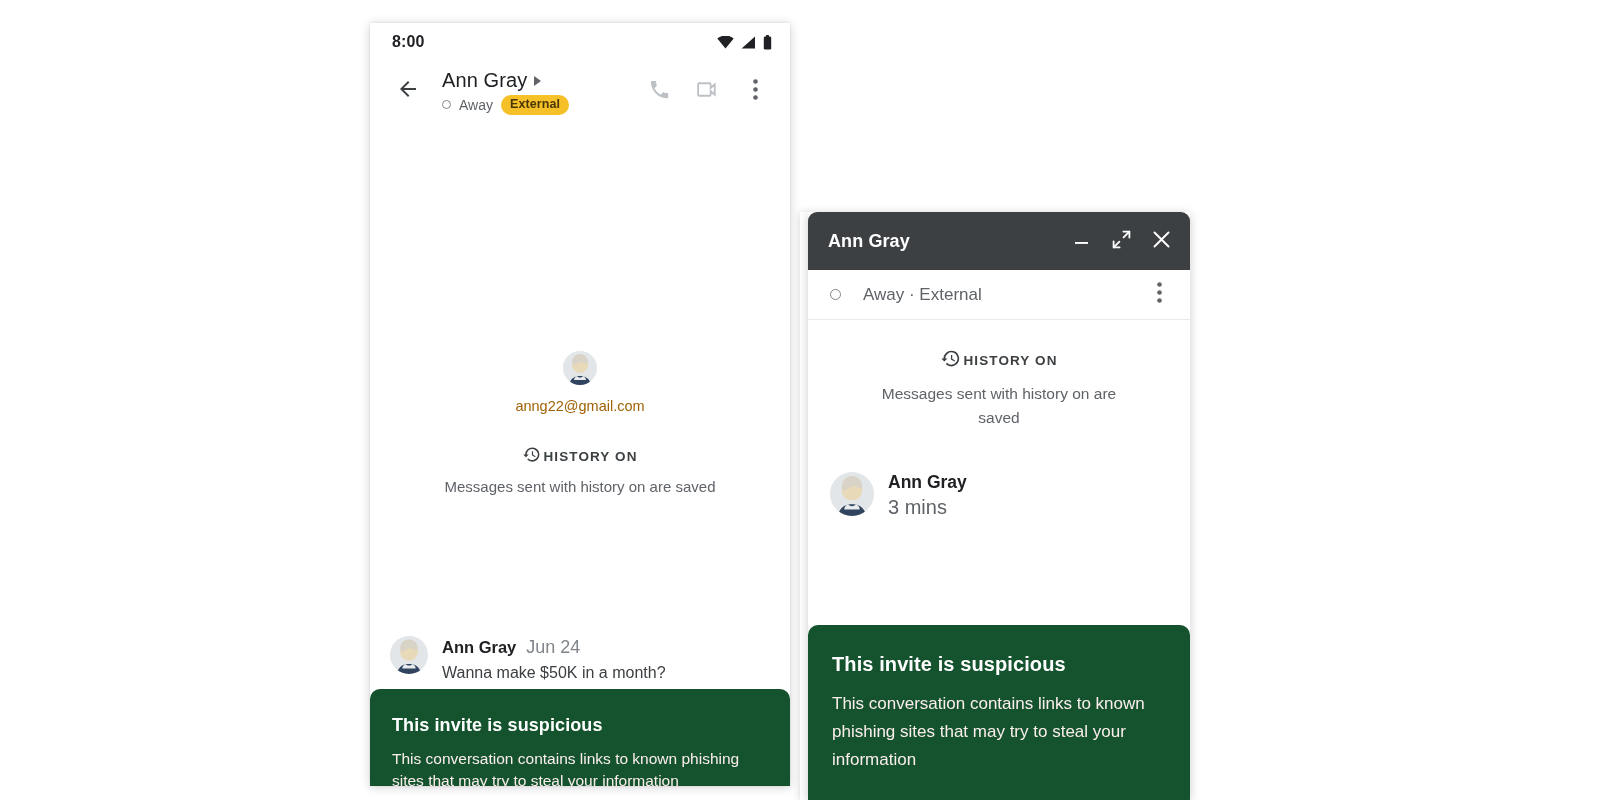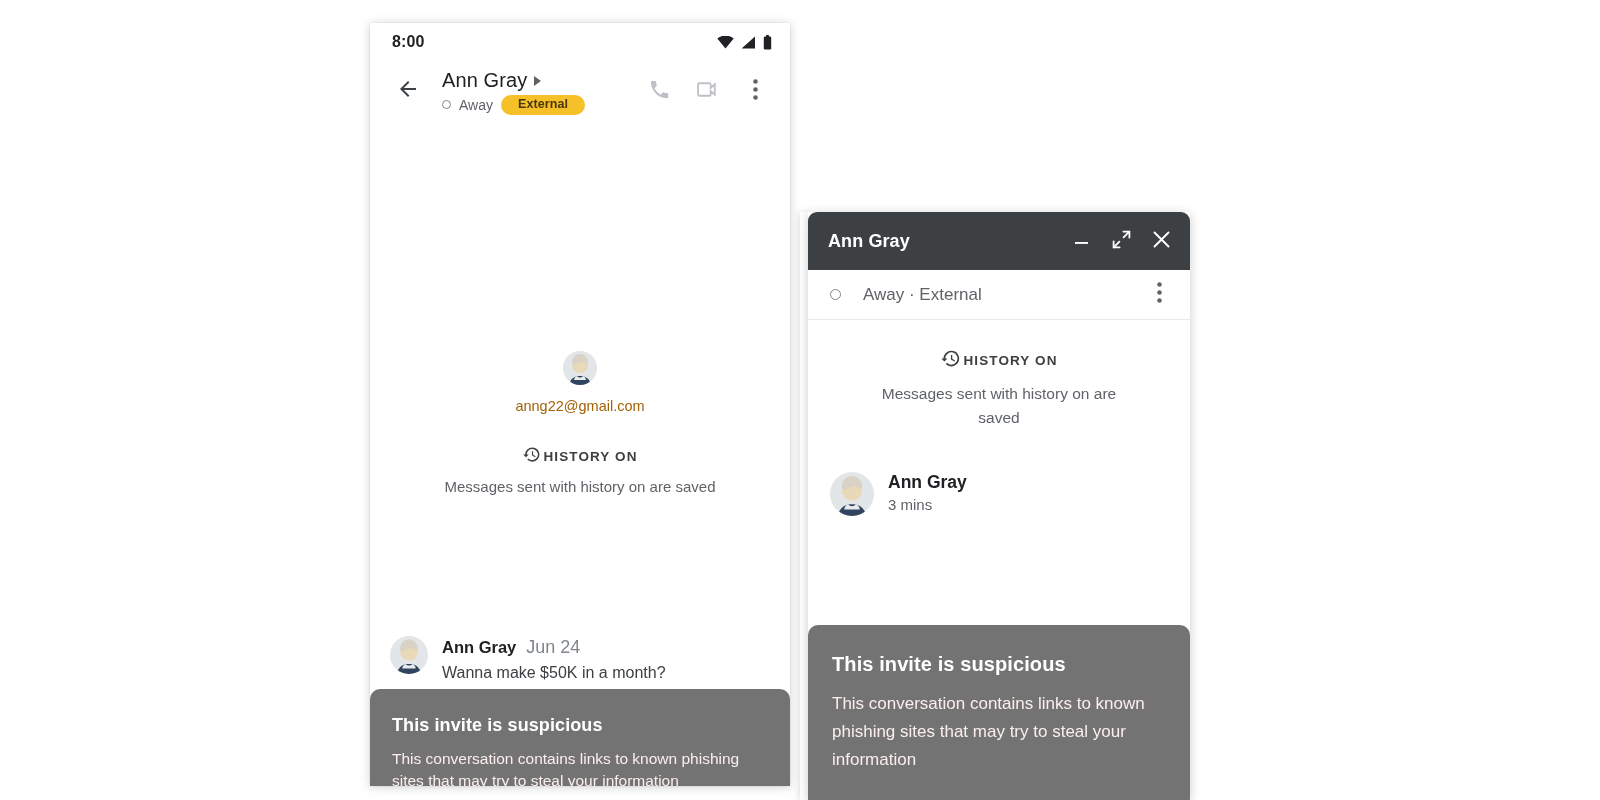--- a/index.html
+++ b/index.html
@@ -101,21 +101,21 @@
   .presence-text {
     font-size: 14px;
     color: #5f6368;
   }
   .badge-external {
     background: #F5C028;
     color: #4a3607;
     font-size: 12.5px;
     font-weight: 700;
     border-radius: 11px;
-    padding: 2px 17px 3px;
+    padding: 2px 9px 3px;
     line-height: 15px;
     letter-spacing: .1px;
   }
   .appbar-actions {
     display: flex;
     align-items: center;
     gap: 6px;
     flex: 0 0 auto;
   }
   .icon-btn {
@@ -189,21 +189,21 @@
     color: #80868b;
   }
   .msg-text {
     font-size: 16px;
     color: #3c4043;
     margin-top: 6px;
   }
 
   
   .warn {
-    background: #737373;
+    background: #14532d;
     color: #ffffff;
     box-sizing: border-box;
   }
   .warn-title {
     font-weight: 700;
     color: #ffffff;
   }
   .warn-text { color: #fbeeed; }
 
   .phone .warn {
@@ -309,21 +309,21 @@
     display: flex;
     gap: 14px;
     padding: 42px 0 0 22px;
   }
   .dwin-msg-name {
     font-size: 17.5px;
     font-weight: 700;
     color: #202124;
   }
   .dwin-msg-time {
-    font-size: 15px;
+    font-size: 20px;
     color: #5f6368;
     margin-top: 3px;
   }
 
   .desktop .warn {
     position: absolute;
     left: 0; right: 0; bottom: 0;
     top: 305px;
     border-top-left-radius: 10px;
     border-top-right-radius: 10px;

